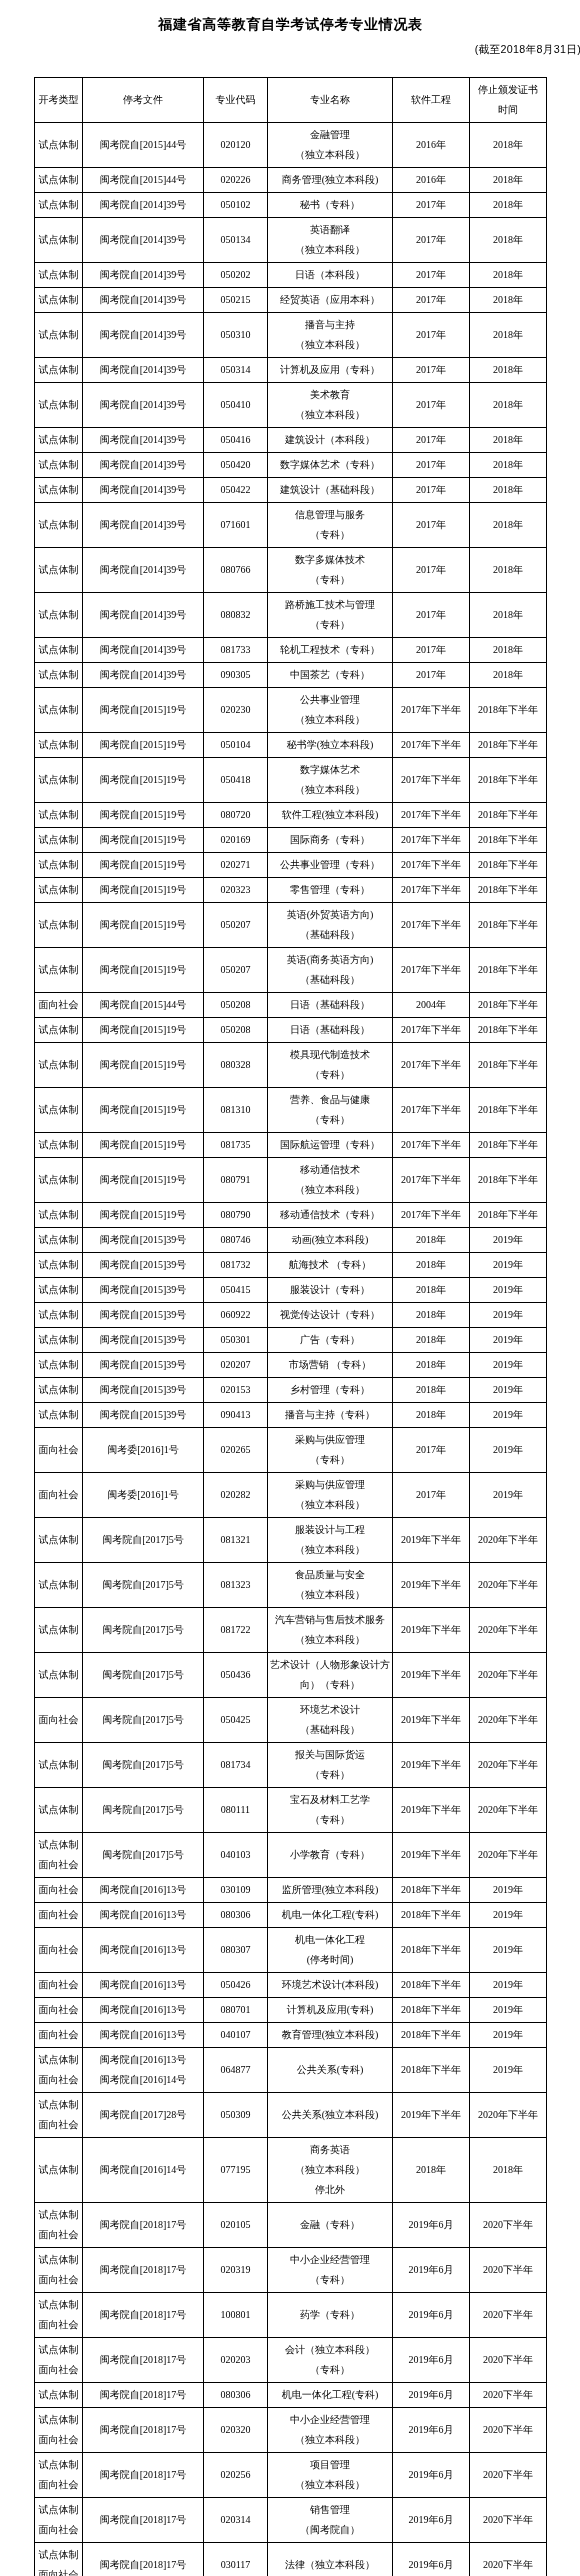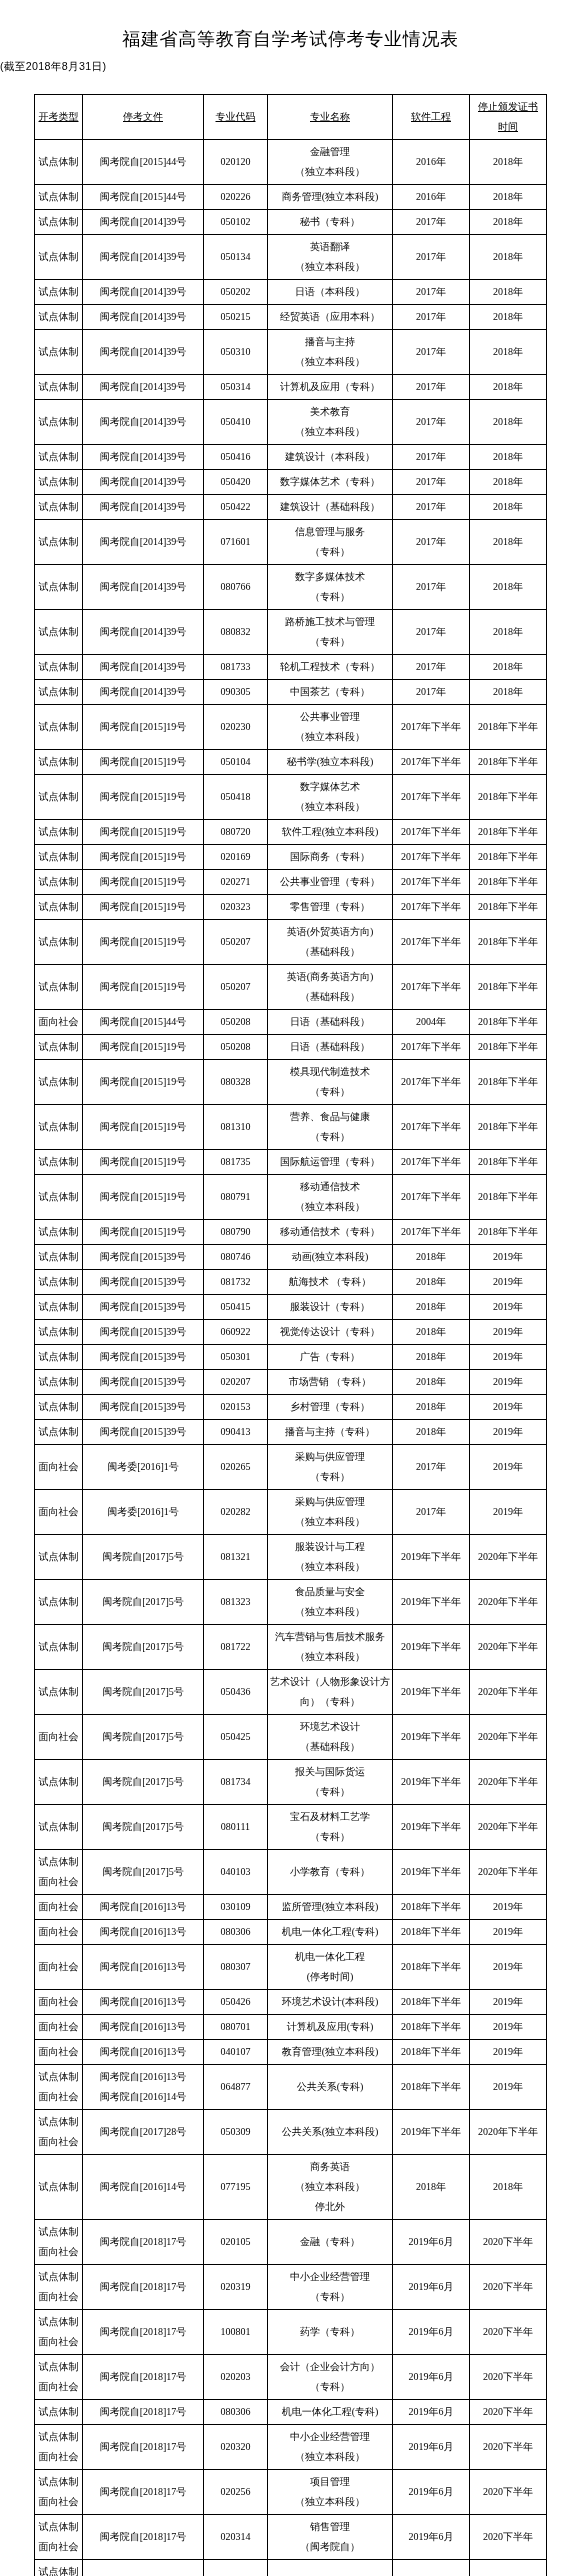--- a/index.html
+++ b/index.html
@@ -10,28 +10,28 @@
   body {
     width: 581px;
     height: 2576px;
     position: relative;
     font-family: "Liberation Serif", serif;
     color: #000;
   }
   .doc-title {
     text-align: center;
     font-family: "Liberation Sans", sans-serif;
-    font-weight: normal;
-    font-size: 18px;
+    font-weight: bold;
+    font-size: 14px;
     margin: 0;
-    padding-top: 27px;
+    padding-top: 16px;
     letter-spacing: 0.7px;
   }
   .doc-subtitle {
-    text-align: left;
+    text-align: right;
     font-family: "Liberation Sans", sans-serif;
     font-size: 10.7px;
     margin-top: 9.4px;
     letter-spacing: 0.3px;
   }
   table.stop-table {
     border-collapse: collapse;
     table-layout: fixed;
     width: 513px;
     margin: 20px 0 0 34px;
@@ -44,21 +44,20 @@
     vertical-align: middle;
     font-size: 10px;
     line-height: 20px;
     padding: 2px 0.7px;
     white-space: pre-line;
     overflow: hidden;
     font-weight: normal;
   }
   .stop-table th {
     line-height: 20px;
-    text-decoration: underline;
   }
   col.c-type { width: 48px; }
   col.c-doc  { width: 121px; }
   col.c-code { width: 64px; }
   col.c-name { width: 125px; }
   col.c-stop { width: 77px; }
   col.c-cert { width: 77px; }
 </style>
 </head>
 <body>
@@ -621,21 +620,21 @@
         <td>100801</td>
         <td>药学（专科）</td>
         <td>2019年6月</td>
         <td>2020下半年</td>
       </tr>
       <tr>
         <td>试点体制
 面向社会</td>
         <td>闽考院自[2018]17号</td>
         <td>020203</td>
-        <td>会计（企业会计方向）
+        <td>会计（独立本科段）
 （专科）</td>
         <td>2019年6月</td>
         <td>2020下半年</td>
       </tr>
       <tr>
         <td>试点体制</td>
         <td>闽考院自[2018]17号</td>
         <td>080306</td>
         <td>机电一体化工程(专科)</td>
         <td>2019年6月</td>

